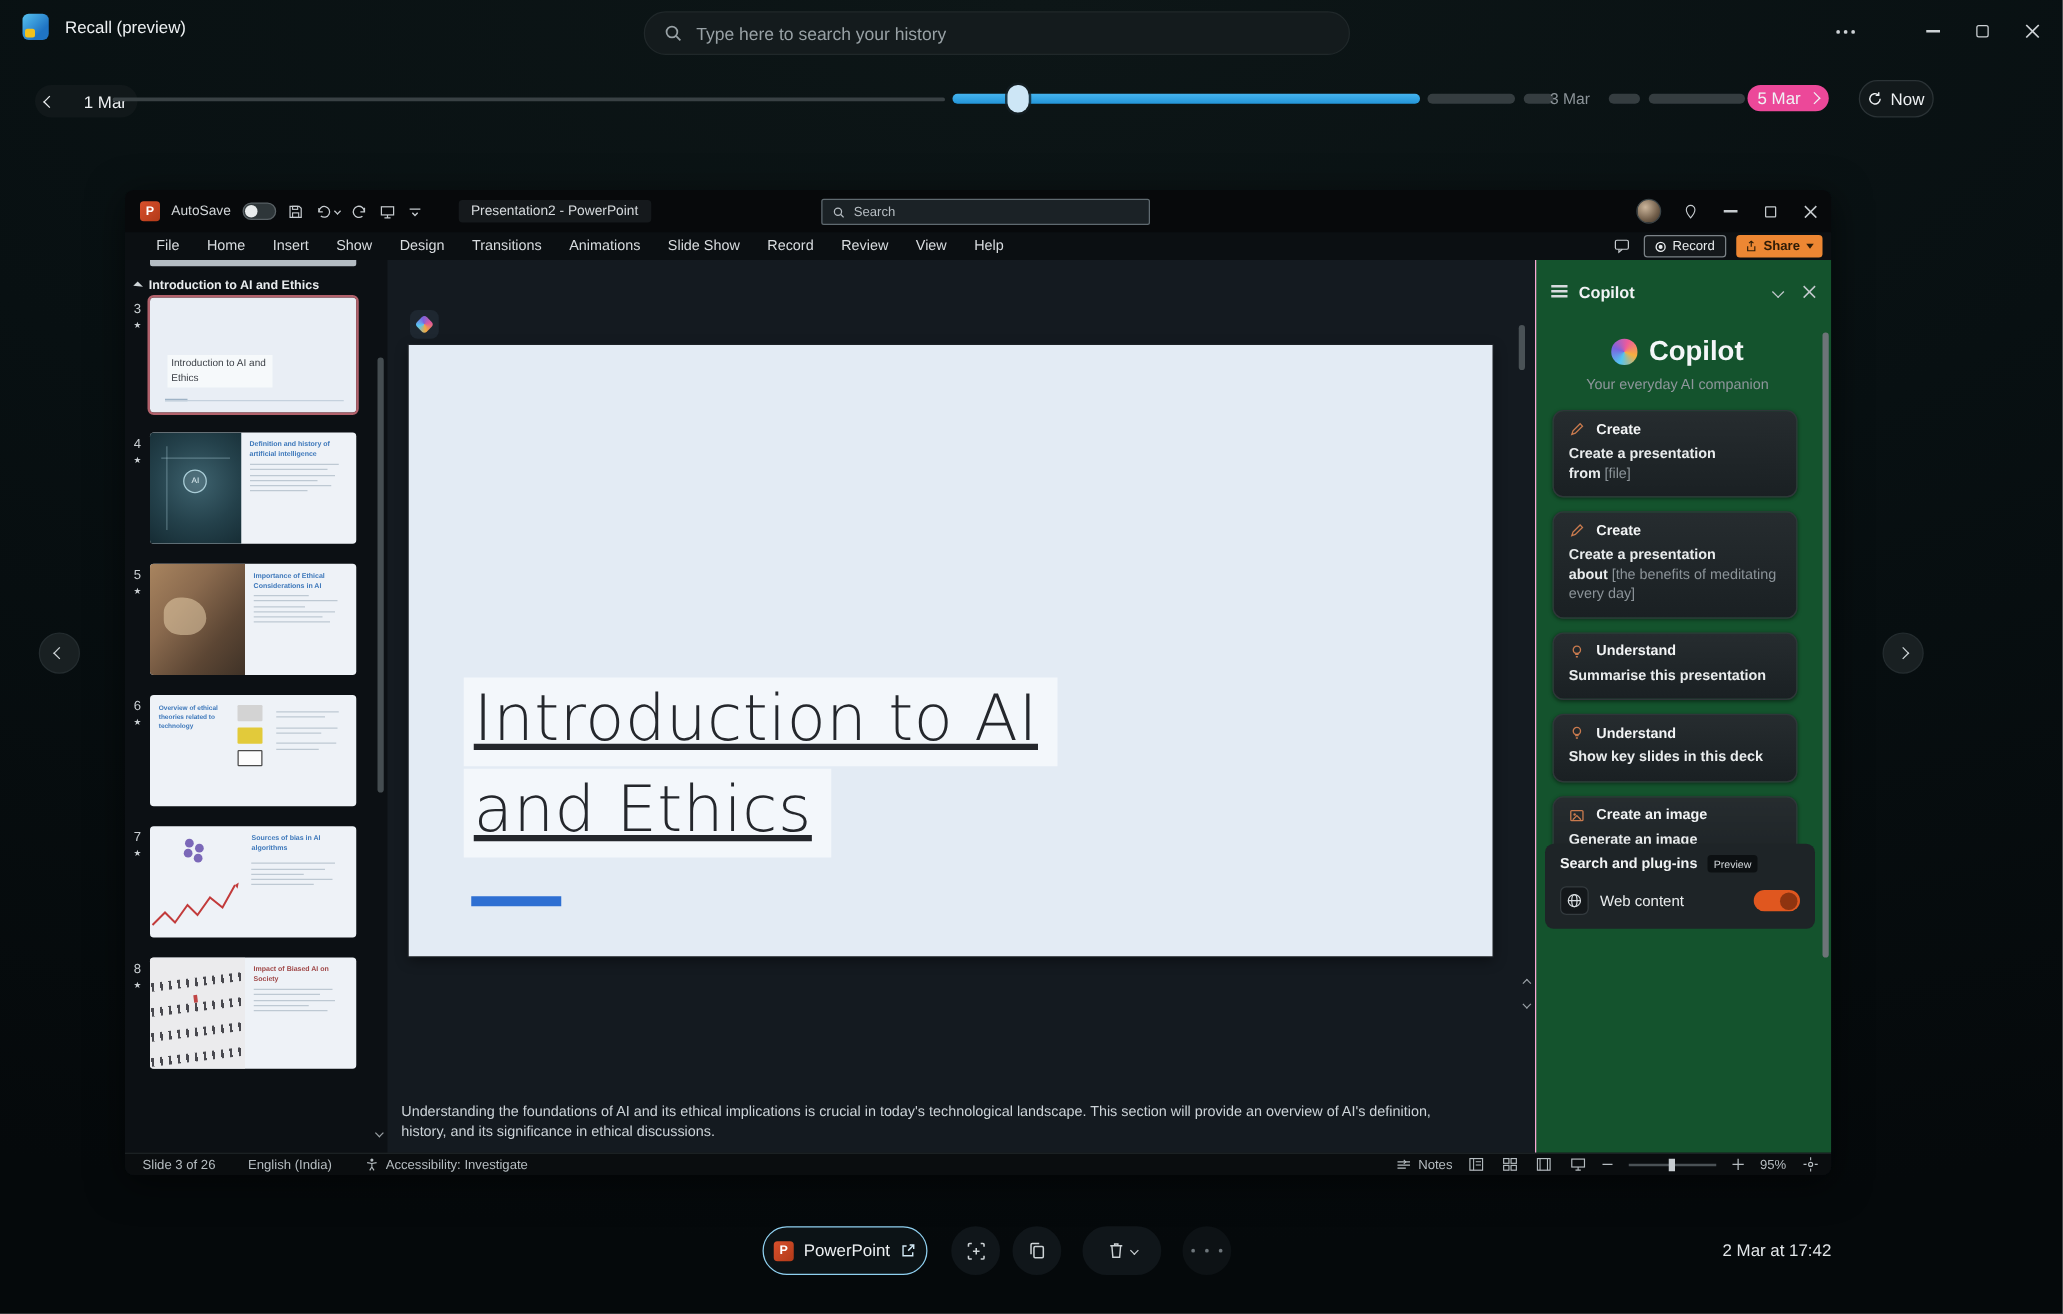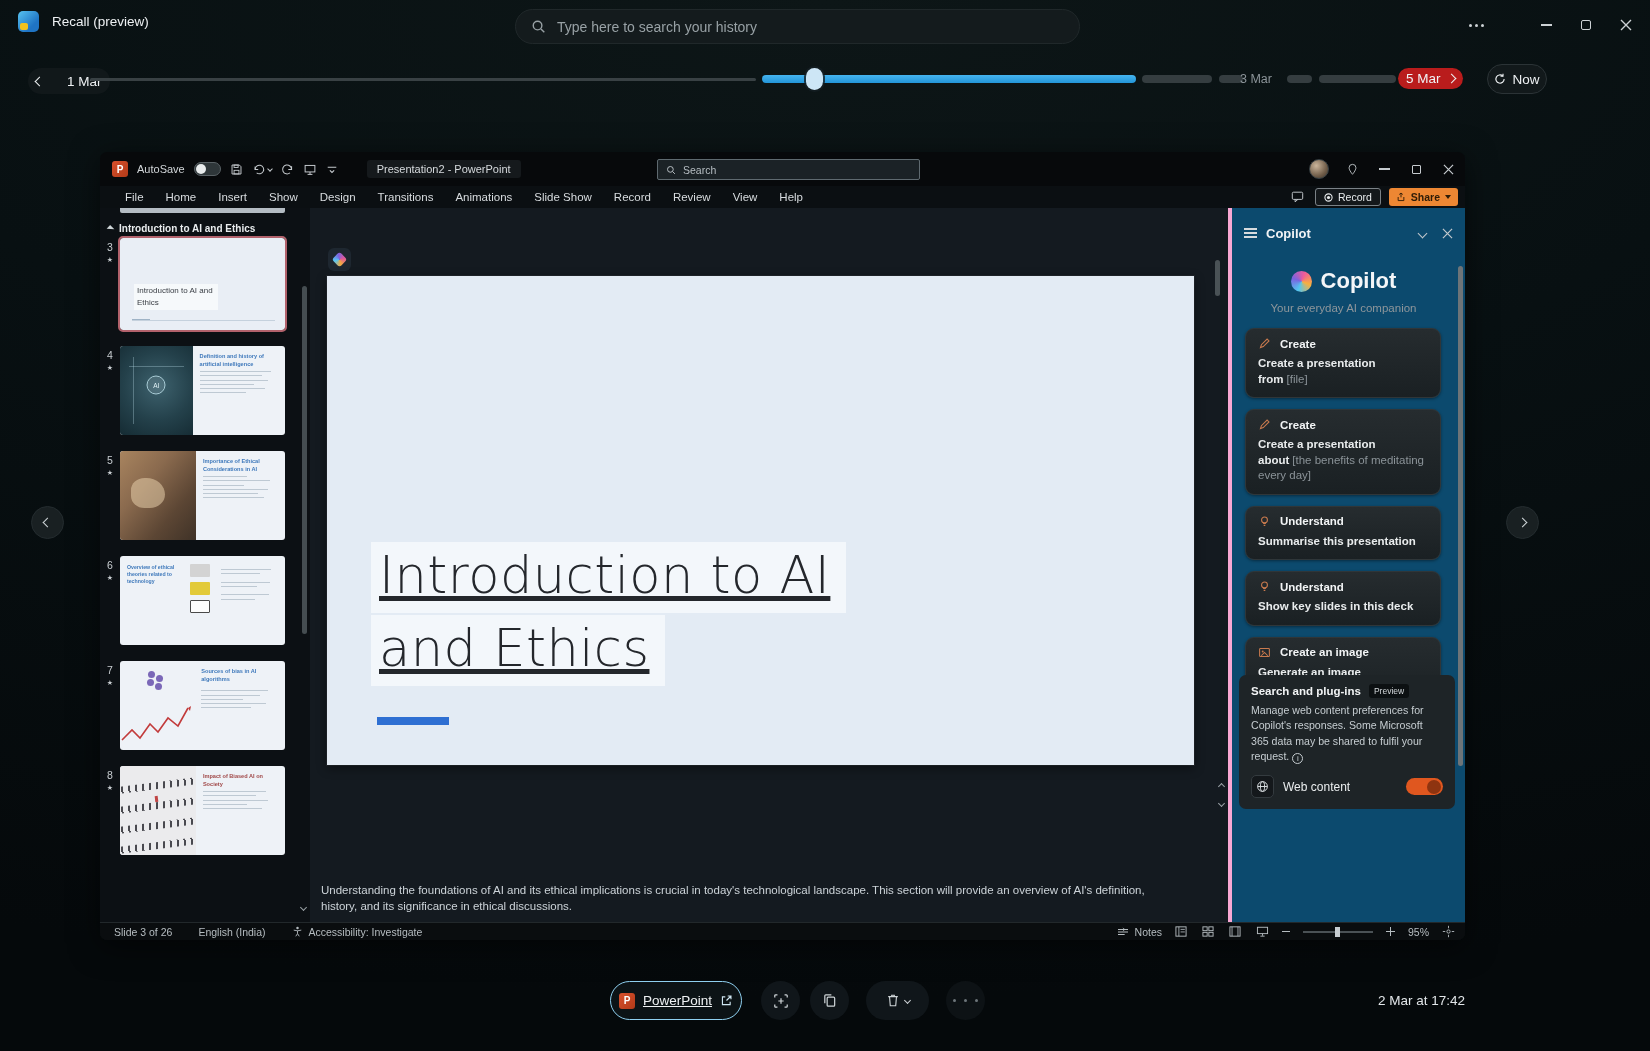--- a/index.html
+++ b/index.html
@@ -28,21 +28,21 @@
   .winbtn { top:12px; width:28px; height:26px; display:flex; align-items:center; justify-content:center; color:#cdd2d5; }
   .box-restore { width:10px; height:10px; border:1.4px solid currentColor; border-radius:2px; }
 
   
   .tl-back { left:28px; top:68px; height:26px; display:flex; align-items:center; gap:24px; color:#eef1f3; font-size:13.5px; padding:0 8px; border-radius:13px; background:#11181a; }
   .tl-line  { left:90px;  top:78px; width:666px; height:3px;  border-radius:2px; background:#394144; }
   .tl-blue  { left:762px; top:75px; width:374px; height:8px;  border-radius:5px; }
   .tl-thumb { left:806px; top:68px; width:17px;  height:22px; border-radius:9px; background:#cde6f6; box-shadow:0 0 0 2px rgba(20,30,35,.8); }
   .tl-pill  { top:75px; height:8px; border-radius:5px; background:#353d40; }
   .tl-mid   { left:1240px; top:72px; font-size:12.5px; color:#8c9499; }
-  .tl-end   { left:1398px; top:68px; display:flex; align-items:center; gap:7px; font-size:13.5px; color:#f0f3f5; padding:3px 8px; border-radius:13px; background:#b91c1c; }
+  .tl-end   { left:1398px; top:68px; display:flex; align-items:center; gap:7px; font-size:13.5px; color:#f0f3f5; padding:3px 8px; border-radius:13px; background:#ec4899; }
   .tl-now   { left:1487px; top:64px; width:60px; height:30px; border-radius:15px; border:1px solid #2b3336; background:#12191b; display:flex; align-items:center; justify-content:center; gap:6px; font-size:13.5px; color:#eef1f3; }
 
   
   .nav-circle { top:506px; width:33px; height:33px; border-radius:50%; background:#192022; border:1px solid #242c2f; display:flex; align-items:center; justify-content:center; color:#cfd5d8; }
 
   
   .ppt { left:100px; top:152px; width:1365px; height:788px; background:#0c1115; border-radius:7px; overflow:hidden; box-shadow:0 6px 30px rgba(0,0,0,.55); display:flex; flex-direction:column; }
   .ppt-titlebar { height:34px; background:#07090b; display:flex; align-items:center; padding:0 10px 0 12px; gap:9px; position:relative; flex:none; }
   .ppt-logo { width:16px; height:16px; border-radius:3px; background:linear-gradient(135deg,#d8502c,#b23a18); color:#fff; font-size:10px; font-weight:bold; display:flex; align-items:center; justify-content:center; }
   .autosave-label { font-size:11px; color:#d2d6d9; }
@@ -120,21 +120,21 @@
   .design-glyph { width:11px; height:11px; border-radius:3px; background:conic-gradient(from 210deg, #58c7f2, #7a63e0, #e0589a, #f2a93e, #58c7f2); transform:rotate(45deg); }
   .canvas { left:17px; top:68px; width:867px; height:489px; background:#e3ebf4; box-shadow:0 0 0 1px rgba(255,255,255,.05), 0 3px 10px rgba(0,0,0,.45); }
   .canvas-title { position:absolute; left:44px; top:266px; }
   .canvas-title span { display:table; font-size:51px; font-weight:300; letter-spacing:.5px; color:#24272c; background:#f3f7fb; padding:4px 16px 8px 8px; margin-bottom:2px; font-family:"DejaVu Sans", sans-serif;text-decoration:underline; }
   .canvas-bar { position:absolute; left:50px; top:441px; width:72px; height:8px; background:#2e6fd2; }
   .notes-text { left:11px; top:675px; width:832px; font-size:11.5px; line-height:1.35; color:#ccd3d8; }
   .ed-scroll { right:8px; top:52px; width:5px; height:36px; border-radius:3px; background:#4a5256; }
   .ed-pager { right:4px; top:576px; display:flex; flex-direction:column; gap:12px; color:#9aa1a6; align-items:center; }
 
   
-  .copilot { width:237px; flex:none; background:#0c4a6e; border-left:4px solid #f9a8d4; position:relative; }
+  .copilot { width:237px; flex:none; background:#14532d; border-left:1px solid #f9a8d4; position:relative; }
   .cp-head { position:absolute; left:12px; right:12px; top:14px; height:22px; display:flex; align-items:center; gap:9px; }
   .burger { display:flex; flex-direction:column; gap:2.5px; }
   .burger i { display:block; width:13px; height:1.7px; background:#d7dbde; }
   .cp-head-title { font-size:13px; font-weight:bold; color:#f1f3f5; }
   .cp-head-right { margin-left:auto; display:flex; align-items:center; gap:16px; color:#c3c9cd; }
   .cp-logo-row { position:absolute; left:0; right:10px; top:60px; display:flex; align-items:center; justify-content:center; gap:9px; }
   .cp-logo { width:21px; height:21px; border-radius:50%; background:conic-gradient(from 200deg, #53c6f0, #7a63e0, #ef5b9a, #f7b03e, #53c6f0); }
   .cp-brand { font-size:22px; font-weight:bold; color:#f4f6f8; }
   .cp-tagline { position:absolute; left:0; right:10px; top:94px; text-align:center; font-size:11.5px; color:#8e969b; }
   .cp-cards { position:absolute; left:13px; top:120px; width:196px; }
@@ -172,21 +172,21 @@
   .zoom-track { width:70px; height:2px; background:#4a5155; position:relative; }
   .zoom-thumb { position:absolute; left:32px; top:-4px; width:5px; height:10px; background:#c7cdd1; }
   .zoom-plus { position:relative; width:9px; height:9px; }
   .zoom-plus::before, .zoom-plus::after { content:""; position:absolute; background:#b6bdc1; }
   .zoom-plus::before { left:0; top:3.7px; width:9px; height:1.6px; }
   .zoom-plus::after { left:3.7px; top:0; width:1.6px; height:9px; }
 
   
   .pp-pill { left:610px; top:981px; width:132px; height:39px; border-radius:20px; border:1.5px solid #8fd0f0; background:#0c1316; display:flex; align-items:center; justify-content:center; gap:8px; }
   .pp-pill-ico { width:16px; height:16px; border-radius:3px; background:linear-gradient(135deg,#d8502c,#b23a18); color:#fff; font-size:10px; font-weight:bold; display:flex; align-items:center; justify-content:center; }
-  .pp-pill-label { font-size:13.5px; color:#eef1f3;text-decoration:underline; }
+  .pp-pill-label { font-size:13.5px; color:#eef1f3; }
   .act-circle { top:981px; width:39px; height:39px; border-radius:20px; background:#10161a; display:flex; align-items:center; justify-content:center; color:#cdd3d6; gap:5px; }
   .act-wide { width:63px; }
   .act-dim { background:#0d1215; color:#6d757a; }
   .timestamp { left:1378px; top:993px; font-size:13.5px; color:#e2e6e9; }
 </style>
 </head>
 <body>
 
 <div class="abs brand">
   <div class="brand-icon"></div>
@@ -625,23 +625,20 @@
             <span class="cp-card-text">Generate an image of</span><span class="cp-card-hint">[description]</span>
           </div>
         </div>
       </div>
 
       <div class="cp-plugins">
         <div class="cp-plug-head">
           <span class="cp-plug-title">Search and plug-ins</span>
           <span class="cp-badge">Preview</span>
         </div>
-        <div class="cp-plug-desc">
-          <span>Manage web content preferences for Copilot's responses. Some Microsoft 365 data may be shared to fulfil your request.</span><span class="info-i"></span>
-        </div>
         <div class="cp-toggle-row">
           <span class="globe-box">
             <svg width="13" height="13" viewBox="0 0 16 16">
                 <circle cx="8" cy="8" r="6" fill="none" stroke="currentColor" stroke-width="1.2"></circle>
                 <ellipse cx="8" cy="8" rx="2.6" ry="6" fill="none" stroke="currentColor" stroke-width="1.2"></ellipse>
                 <path d="M2 8h12" stroke="currentColor" stroke-width="1.2"></path>
               </svg>
           </span>
           <span class="cp-toggle-label">Web content</span>
           <span class="toggle-on"></span>

